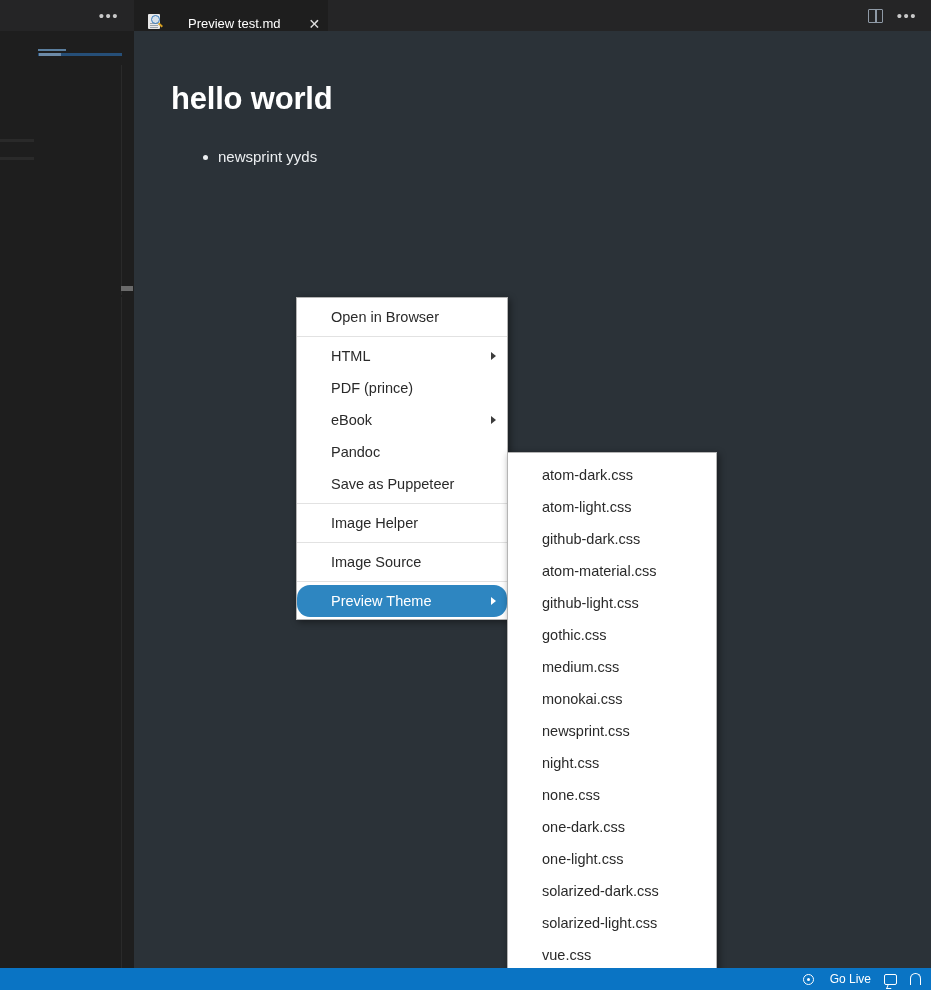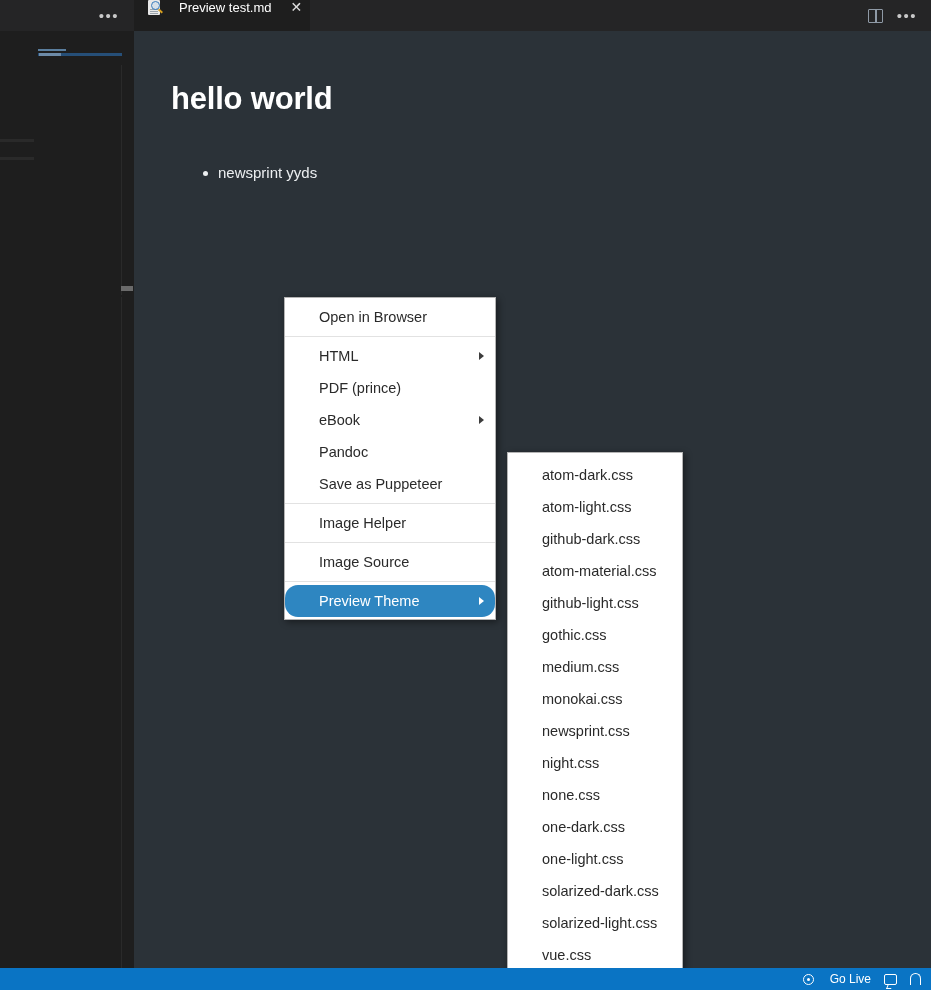--- a/index.html
+++ b/index.html
@@ -43,23 +43,23 @@
     font-size: 15px;
     line-height: 8px;
     letter-spacing: 1.5px;
     cursor: pointer;
     user-select: none;
   }
   .tab {
     height: 31px;
     background: #1e1e1e;
     display: flex;
-    align-items: flex-start;
+    align-items: flex-end;
     padding: 0 8px 0 13px;
-    gap: 15px;
+    gap: 24px;
     min-width: 155px;
     border-right: 1px solid #252526;
   }
   .tab-icon {
     width: 17px; height: 17px;
     position: relative;
     flex: none;
   }
   .tab-icon .page {
     position: absolute;
@@ -197,21 +197,21 @@
     bottom: 22px;
     background: #2b3238;
     overflow: hidden;
     padding: 50px 0 0 37px;
   }
   .preview h1 {
     color: #ffffff;
     font-size: 31px;
     font-weight: bold;
     letter-spacing: -0.2px;
-    margin-bottom: 46px;
+    margin-bottom: 30px;
   }
   .preview ul {
     list-style: none;
     padding-left: 47px;
   }
   .preview li {
     color: #eceff1;
     font-size: 15px;
     position: relative;
     line-height: 20px;
@@ -221,21 +221,21 @@
     position: absolute;
     left: -15px; top: 8px;
     width: 5px; height: 5px;
     border-radius: 50%;
     background: #eceff1;
   }
 
   
   .ctxmenu {
     position: absolute;
-    left: 284px; top: 297px;
+    left: 296px; top: 297px;
     width: 212px;
     background: #ffffff;
     border: 1px solid #b4b4b4;
     box-shadow: 2px 2px 7px rgba(0,0,0,0.45);
     padding: 3px 0 2px 0;
     font-size: 14.5px;
     color: #2a2a2a;
     z-index: 30;
   }
   .ctxmenu .mi {
@@ -265,21 +265,21 @@
     border-left: 5px solid #3c3c3c;
     border-top: 4px solid transparent;
     border-bottom: 4px solid transparent;
   }
   .mi.selected .arrow { border-left-color: #ffffff; }
 
   
   .submenu {
     position: absolute;
     left: 507px; top: 452px;
-    width: 176px;
+    width: 210px;
     background: #ffffff;
     border: 1px solid #b4b4b4;
     box-shadow: 2px 2px 7px rgba(0,0,0,0.45);
     padding: 6px 0 8px 0;
     font-size: 14.5px;
     color: #2a2a2a;
     z-index: 40;
   }
   .submenu .si {
     height: 32px;

